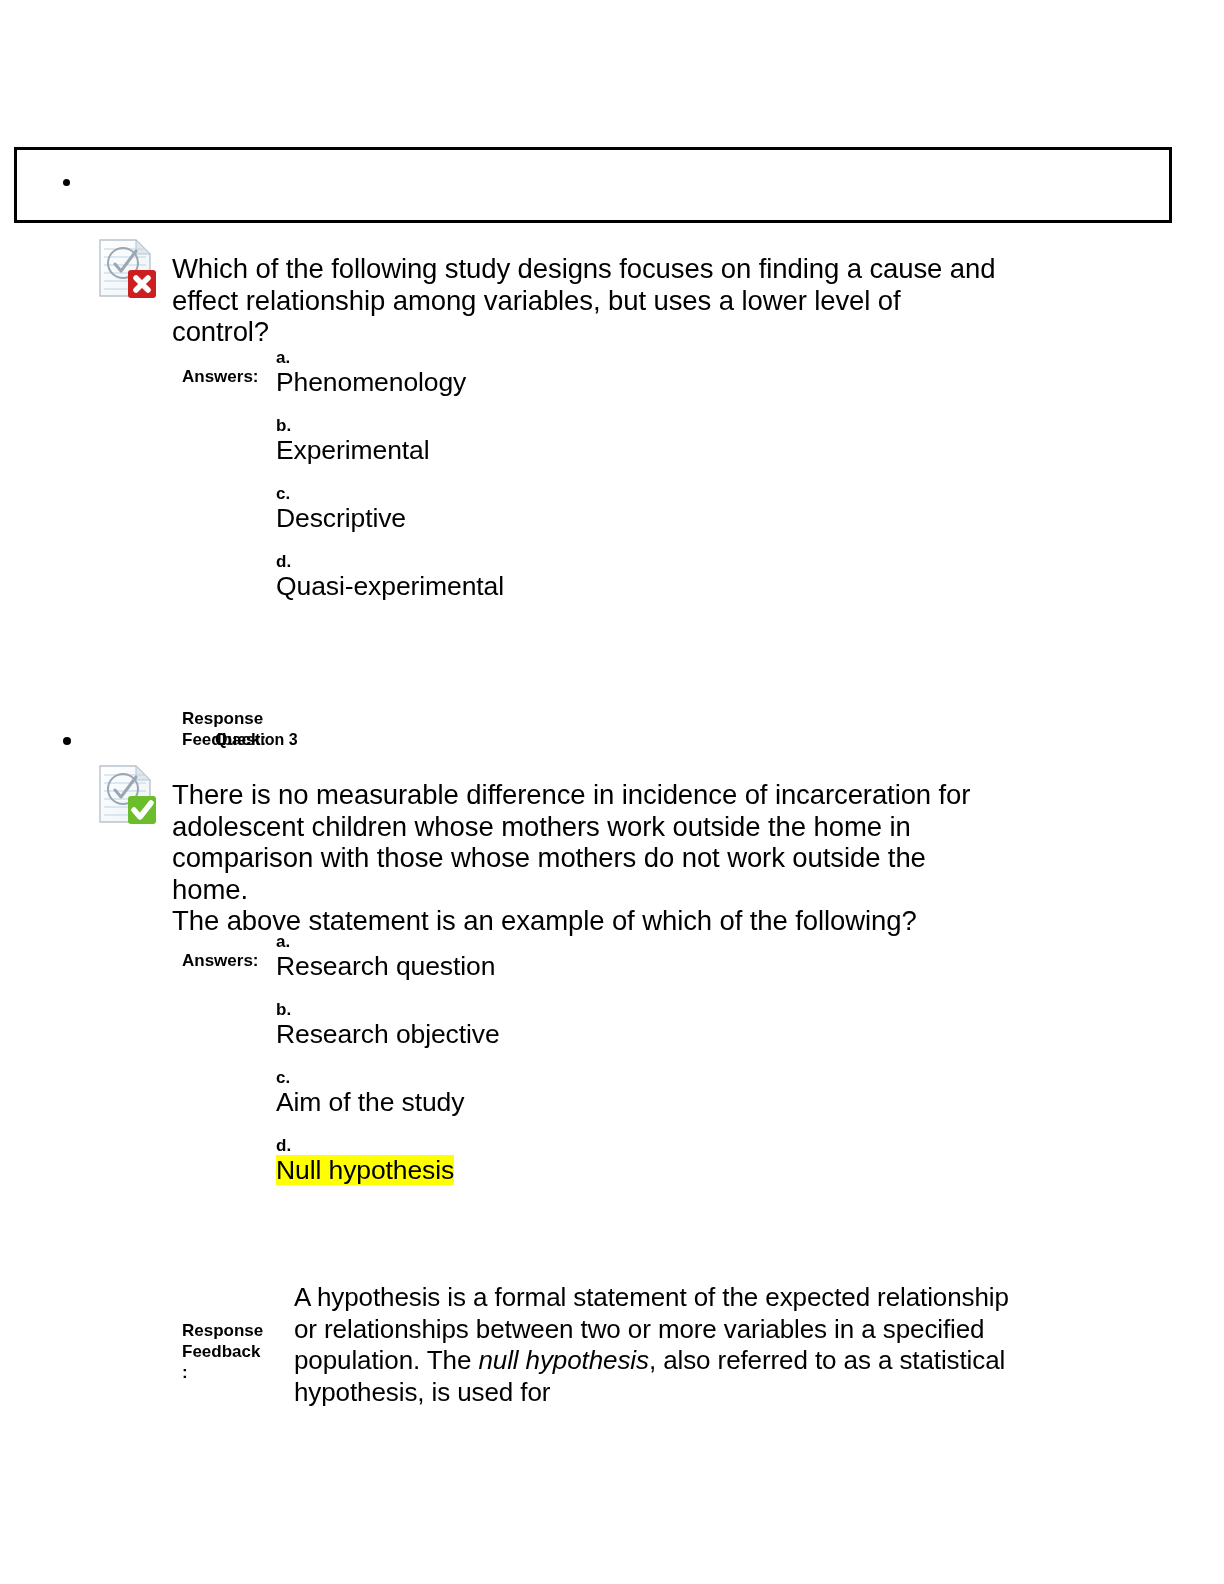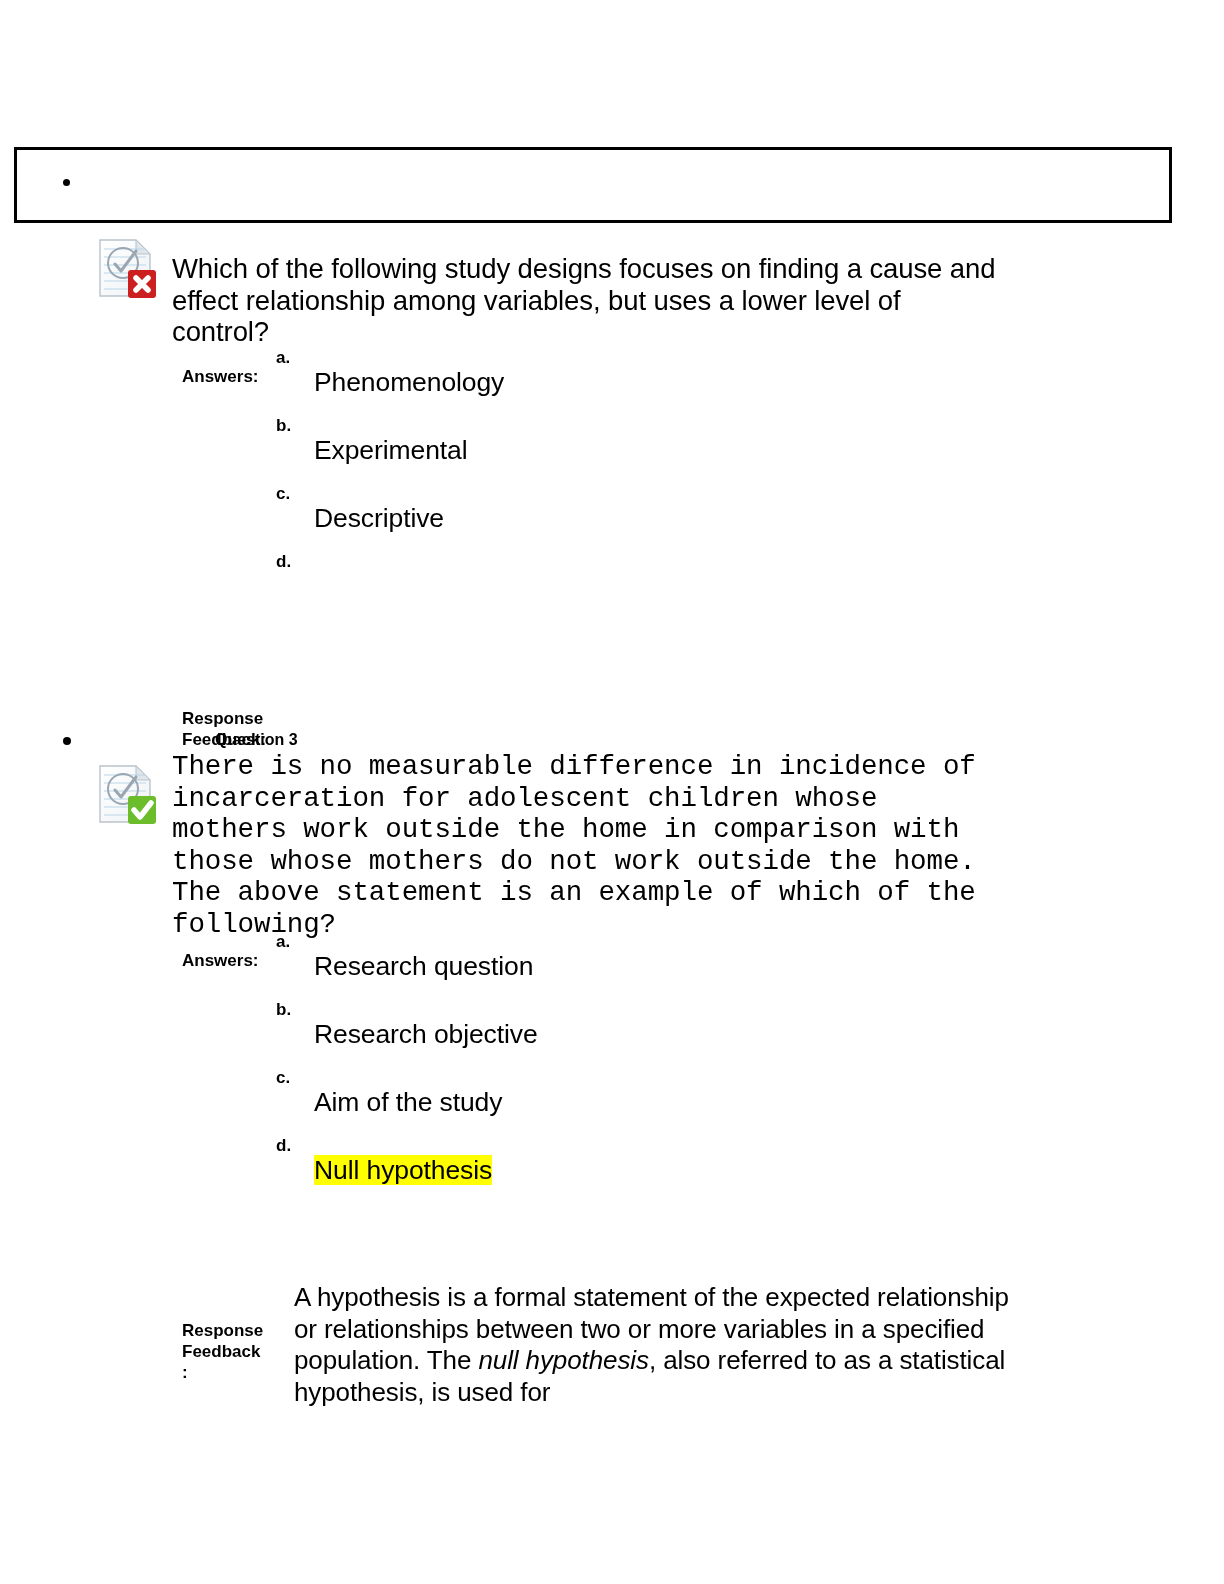--- a/index.html
+++ b/index.html
@@ -103,21 +103,20 @@
     font-size: 17px;
     font-weight: bold;
     line-height: 19px;
     display: block;
   }
   .ans-text {
     font-size: 26.5px;
     line-height: 31px;
     display: block;
     letter-spacing: -0.1px;
-    margin-left: 38px;
   }
   .ans-text.hl {
     background: #ffff00;
     display: inline;
     box-decoration-break: clone;
     -webkit-box-decoration-break: clone;
   }
 
   
   .rf-block {
@@ -191,20 +190,21 @@
     <div class="ans-item">
       <span class="ans-letter">b.</span>
       <span class="ans-text">Experimental</span>
     </div>
     <div class="ans-item">
       <span class="ans-letter">c.</span>
       <span class="ans-text">Descriptive</span>
     </div>
     <div class="ans-item">
       <span class="ans-letter">d.</span>
+      <span class="ans-text">Quasi-experimental</span>
     </div>
   </div>
 </div>
 
 <div class="rf-block" style="top:670px;">
   <div class="rf-label"><span>Response</span><br><span>Feedback:</span></div>
   <div class="rf-body"></div>
 </div>
 
 <span class="list-bullet" style="left:63px; top:737px;"></span>
@@ -228,21 +228,21 @@
       <line x1="8" y1="45" x2="50" y2="45"></line>
       <line x1="8" y1="53" x2="50" y2="53"></line>
     </g>
     <circle cx="27" cy="27" r="15" fill="none" stroke="#9aa7b2" stroke-width="2"></circle>
     <path d="M19 28 L25 35 L40 15" fill="none" stroke="#9aa7b2" stroke-width="3" stroke-linecap="round" stroke-linejoin="round"></path>
     <rect x="32" y="34" width="28" height="28" rx="3" fill="#6cbd2c"></rect>
     <path d="M38 48 L44 55 L55 41" fill="none" stroke="#ffffff" stroke-width="5.5" stroke-linecap="round" stroke-linejoin="round"></path>
   </svg>
 </div>
 
-<div class="q-stem" style="top:734px;font-family:Liberation Mono, monospace;">
+<div class="q-stem" style="top:762px;">
   <span>There is no measurable difference in incidence of incarceration for adolescent children whose mothers work outside the home in comparison with those whose mothers do not work outside the home.</span>
   <span class="sub">The above statement is an example of which of the following?</span>
 </div>
 
 <div class="ans-block" style="top:932px;">
   <div class="ans-label">Answers:</div>
   <div class="ans-list">
     <div class="ans-item">
       <span class="ans-letter">a.</span>
       <span class="ans-text">Research question</span>

